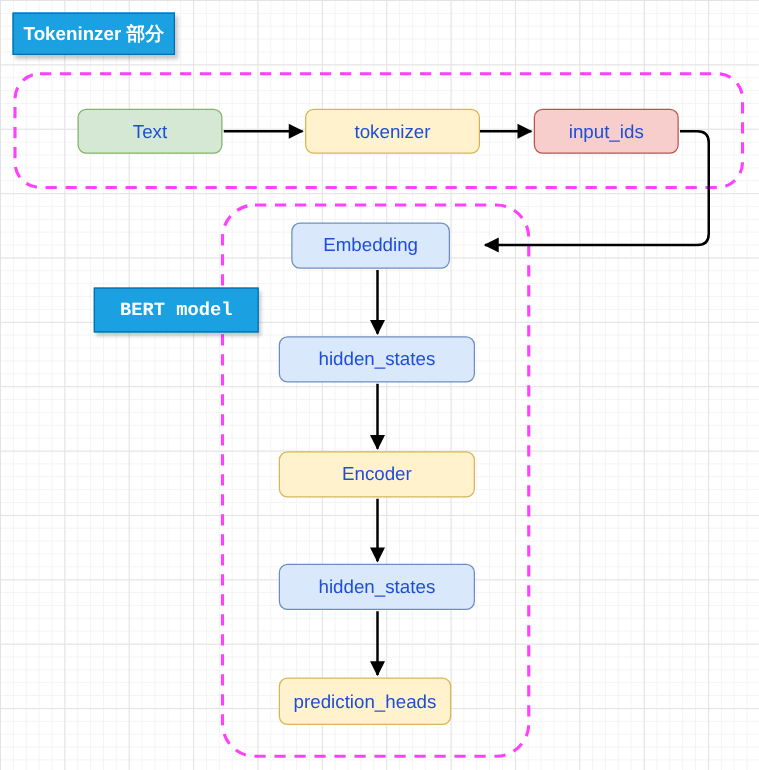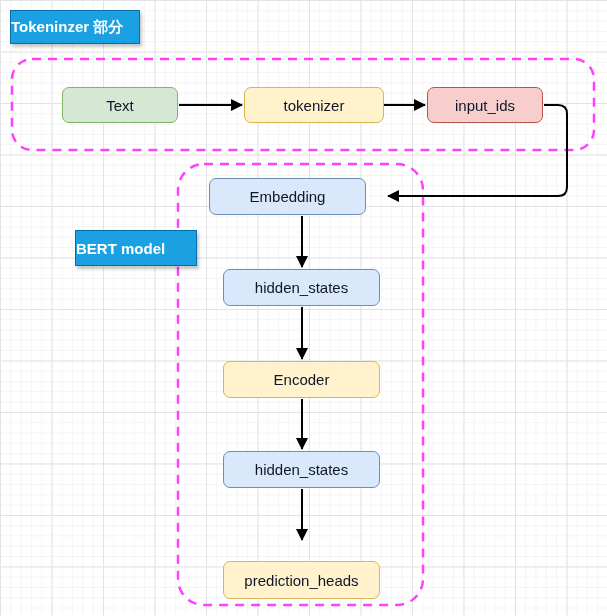--- a/index.html
+++ b/index.html
@@ -29,51 +29,51 @@
     stroke-width:2;
   }
   .arrowhead{fill:var(--arrow,#000000);}
   .node{
     position:absolute;
     box-sizing:border-box;
     display:flex;align-items:center;justify-content:center;
     border-radius:7px;
     border:1.5px solid #000;
     font-size:15px;
-    color:#0f172a;
+    color:#1d4ed8;
     white-space:nowrap;
   }
   .node.green{background:var(--green-fill,#d5e8d4);border-color:var(--green-border,#82b366);}
   .node.yellow{background:var(--yellow-fill,#fff2cc);border-color:var(--yellow-border,#d6b656);}
   .node.red{background:var(--red-fill,#f8cecc);border-color:var(--red-border,#b85450);}
   .node.blue{background:var(--blue-fill,#dae8fc);border-color:var(--blue-border,#6c8ebf);}
   .section-label{
     position:absolute;
     box-sizing:border-box;
-    display:flex;align-items:center;
+    display:flex;align-items:center;justify-content:center;
     border-radius:0;
     background:var(--label-fill,#1ba1e2);
     border:1.5px solid var(--label-border,#006eaf);
     color:#ffffff;
     font-size:15px;
     font-weight:bold;
     white-space:nowrap;
     box-shadow:2px 3px 3px rgba(0,0,0,0.22);
   }
   
   #n-text        {left:62px;  top:87px;  width:116px; height:36px;}
   #n-tokenizer   {left:244px; top:87px;  width:140px; height:36px;}
   #n-inputids    {left:427px; top:87px;  width:116px; height:36px;}
-  #n-embedding   {left:209px; top:178px; width:157px; height:37px;}
+  #n-embedding   {left:233px; top:178px; width:127px; height:37px;}
   #n-hs1         {left:223px; top:269px; width:157px; height:37px;}
   #n-encoder     {left:223px; top:361px; width:157px; height:37px;align-items:center;}
   #n-hs2         {left:223px; top:451px; width:157px; height:37px;}
-  #n-ph          {left:223px; top:561px; width:157px; height:38px;}
+  #n-ph          {left:223px; top:542px; width:138px; height:38px;}
   #l-tokenizer   {left:10px;  top:10px;  width:130px; height:34px;}
-  #l-bert        {left:75px;  top:230px; width:122px; height:36px;}
+  #l-bert        {left:75px;  top:230px; width:132px; height:36px;font-family:Liberation Mono, monospace;}
 </style>
 </head>
 <body>
 
 <div class="canvas">
 
   <svg class="overlay" viewBox="0 0 607 616" xmlns="http://www.w3.org/2000/svg">
     <defs>
       <marker id="ah" markerUnits="userSpaceOnUse" markerWidth="14" markerHeight="14" refX="12" refY="7" orient="auto">
         <path class="arrowhead" d="M1,1 L13,7 L1,13 Z"></path>

